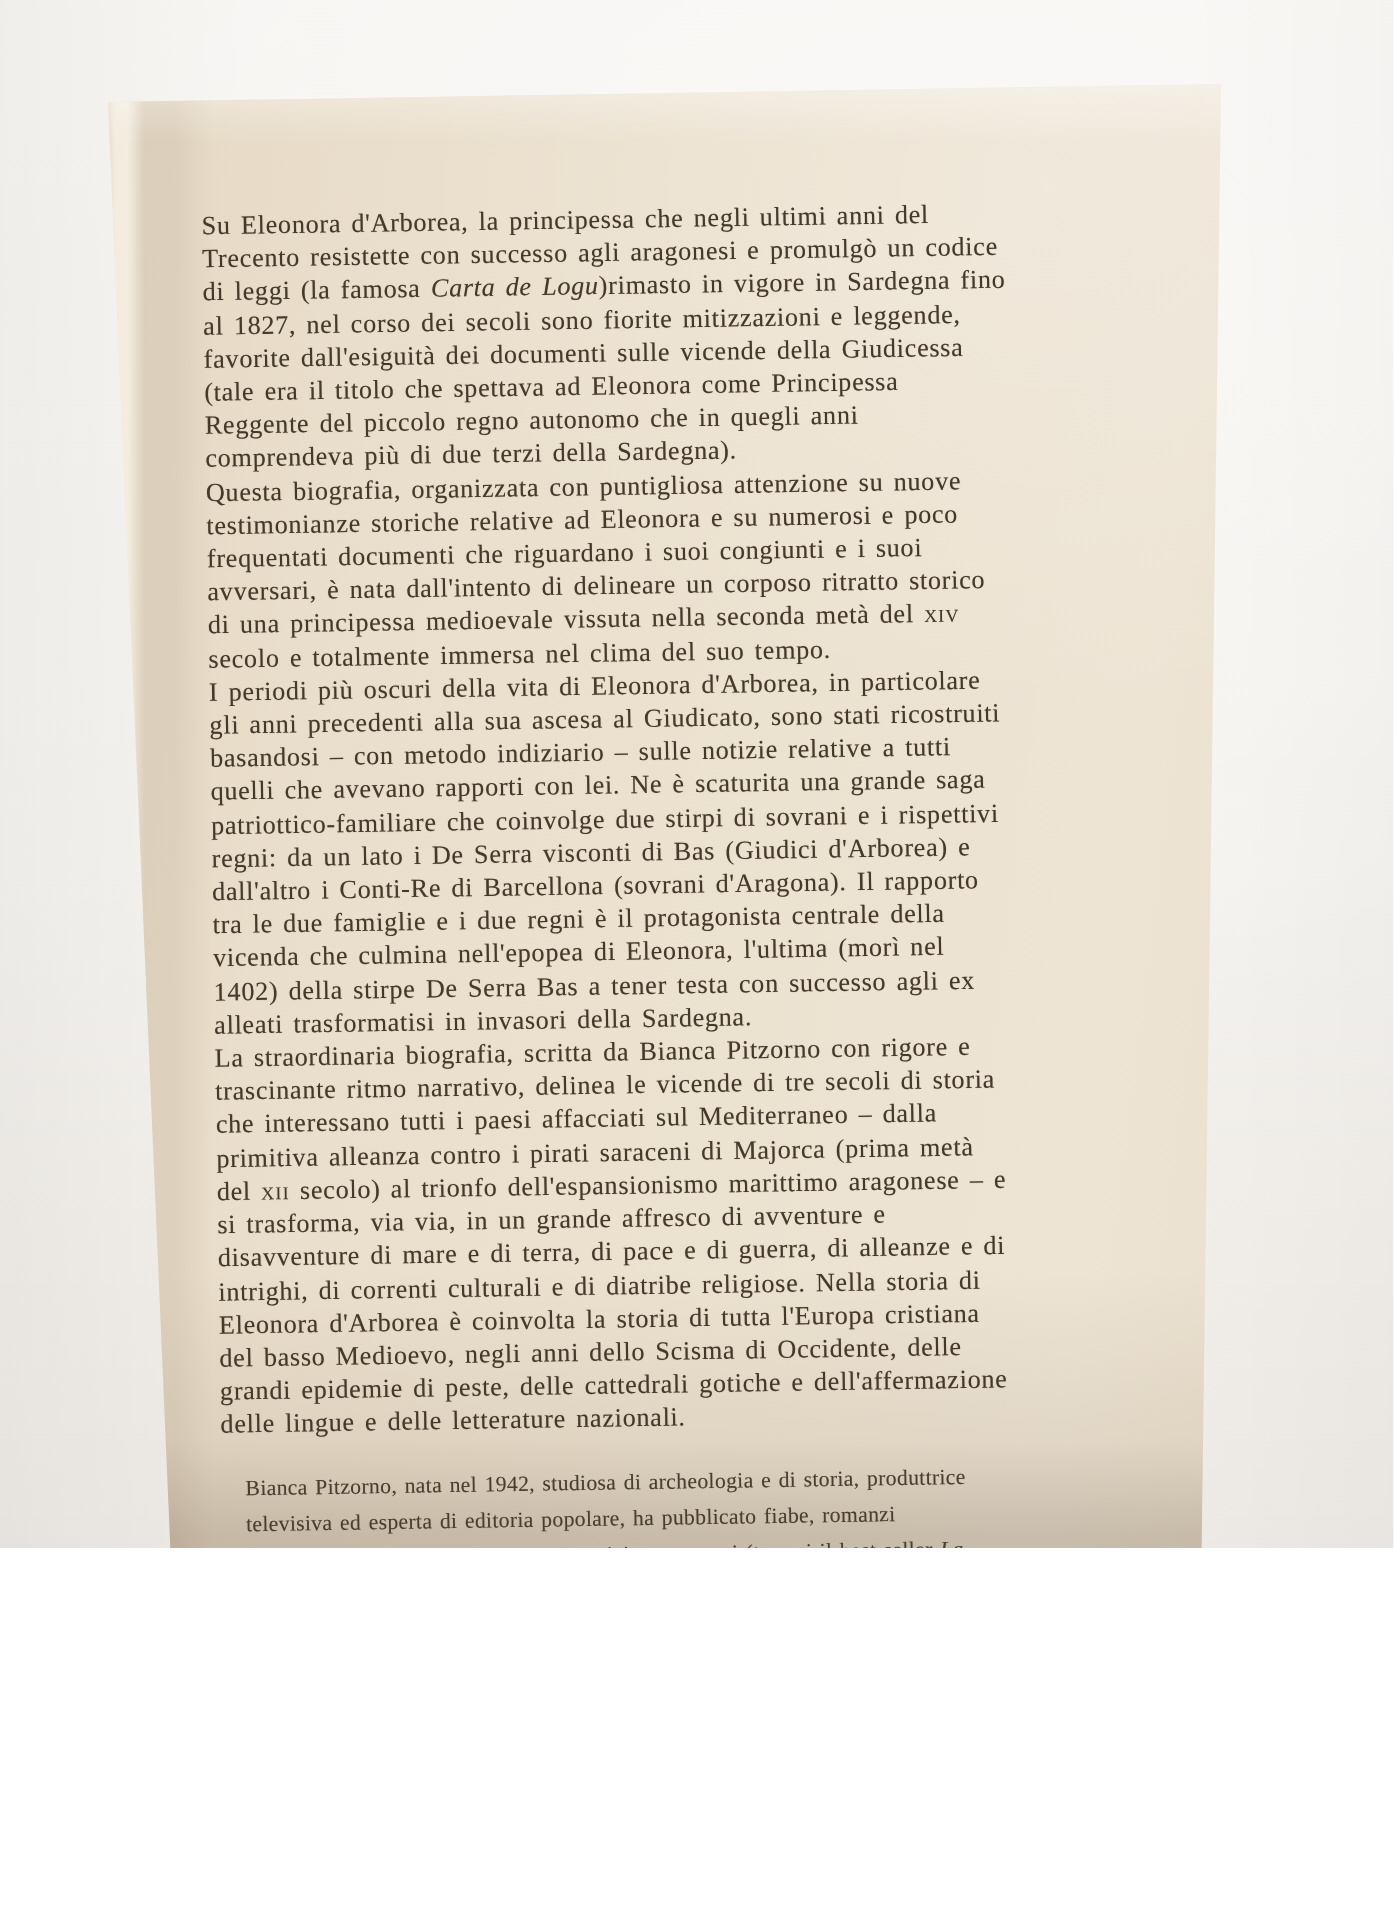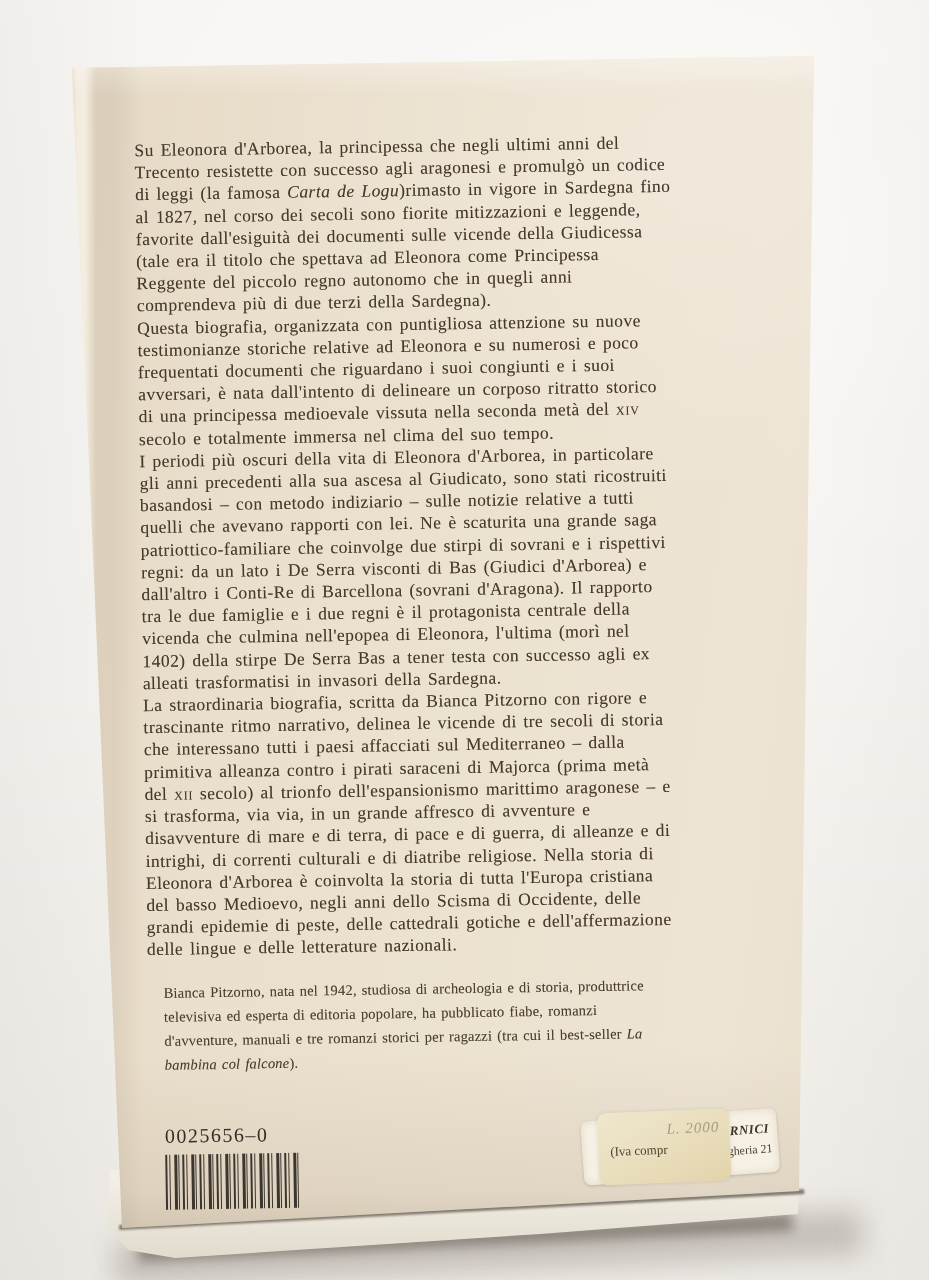--- a/index.html
+++ b/index.html
@@ -1,19 +1,19 @@
 <!DOCTYPE html>
 <html><head>
 <meta charset="utf-8">
 <style>
   html,body{margin:0;padding:0;}
   body{width:929px;height:1280px;overflow:hidden;
        font-family:"Liberation Serif","DejaVu Serif",serif;}
 
-  .scene{position:relative;width:929px;height:1280px;overflow:hidden;
+  .scene{position:relative;width:929px;height:1032px;overflow:hidden;
          background:linear-gradient(180deg,#f8f6f3 0%,#f5f3ef 55%,#edeae5 100%);}
   .bg-vignette{position:absolute;inset:0;
          background:radial-gradient(ellipse 900px 700px at 70% 20%,rgba(255,255,255,.35),transparent 70%),
                     linear-gradient(90deg,rgba(0,0,0,.03),transparent 18%,transparent 85%,rgba(0,0,0,.02));}
 
   
   .shadow{position:absolute;}
   .shadow-wide{left:115px;top:1226px;width:748px;height:44px;
                background:rgba(128,119,108,.38);filter:blur(14px);
                transform:rotate(-2.4deg);}

